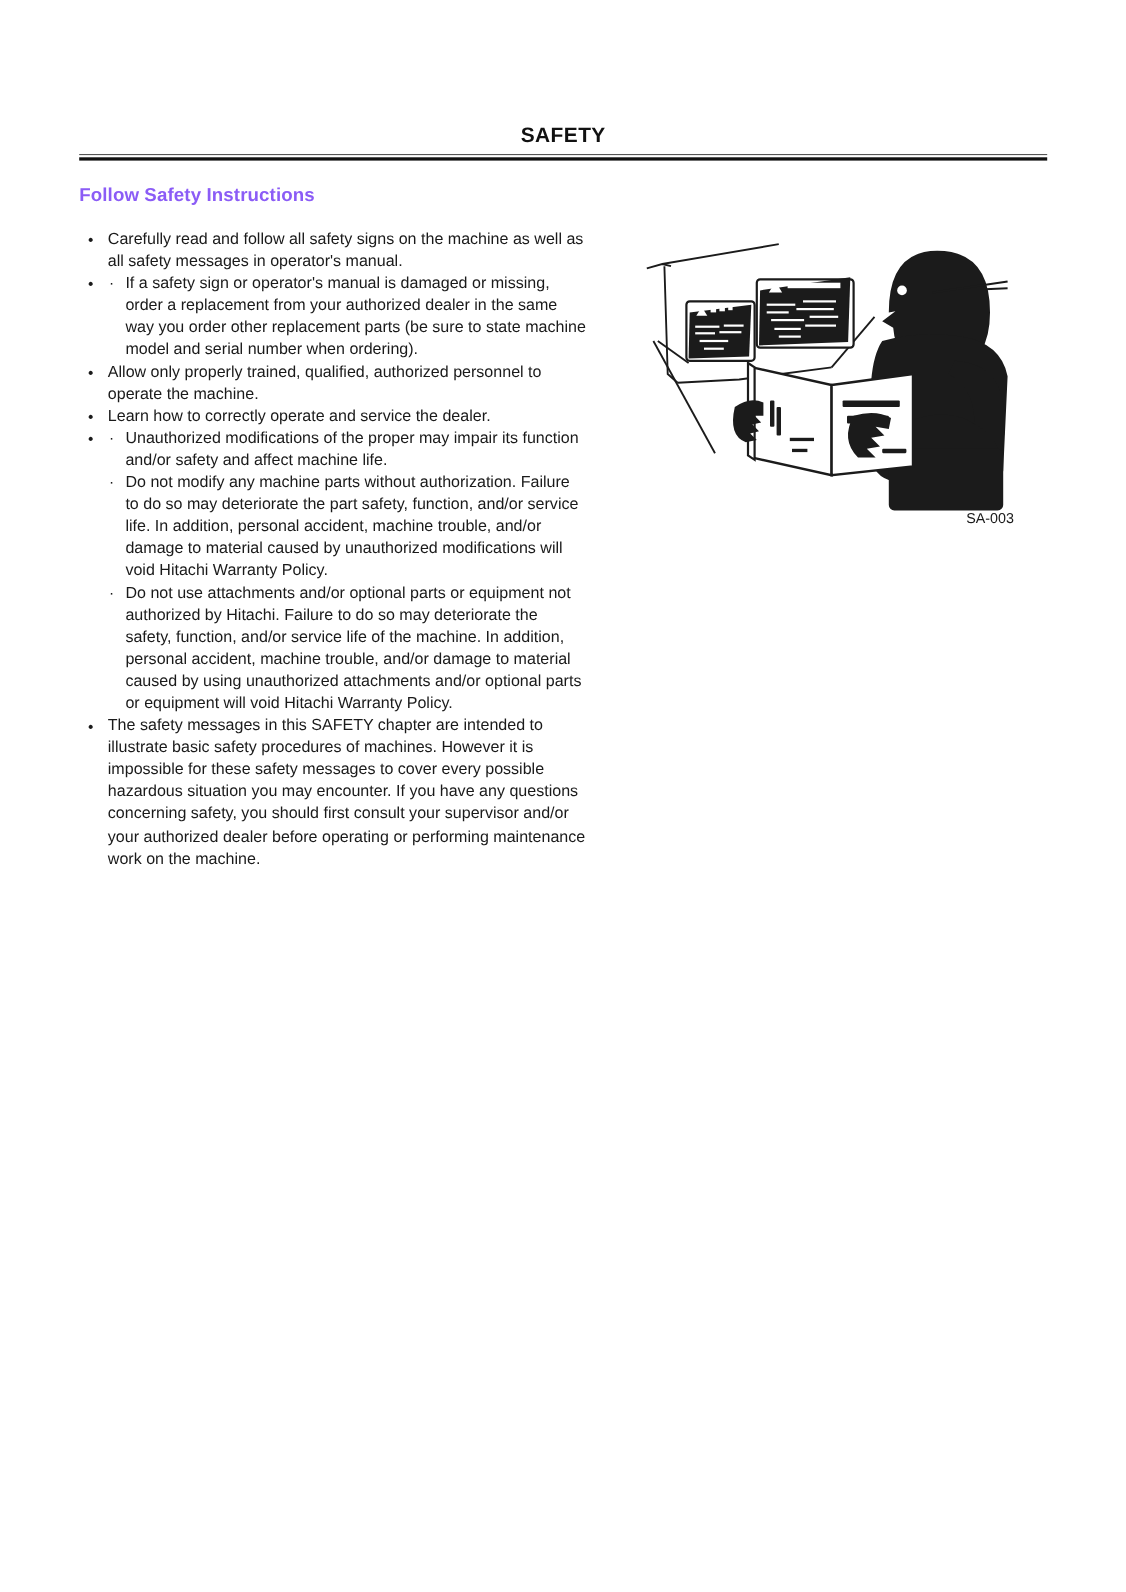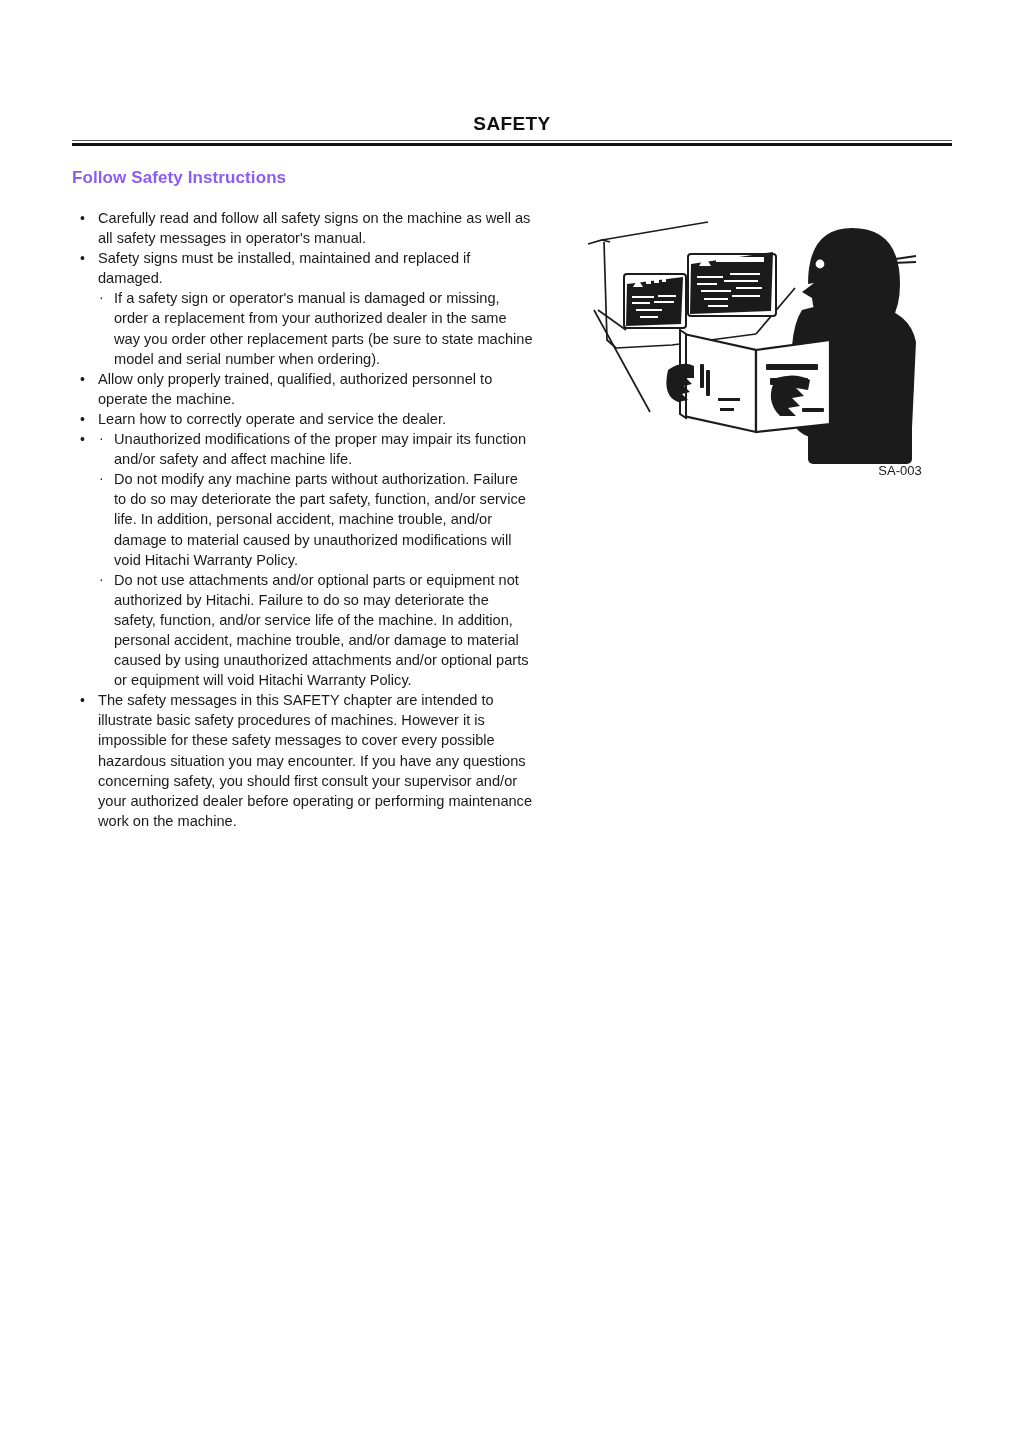--- a/index.html
+++ b/index.html
@@ -152,21 +152,20 @@
   <div class="section-heading">Follow Safety Instructions</div>
 
   <div class="body-col">
     <ul class="l1" id="content-list">
         <li>
           <span class="b1">•</span>
           <span class="txt">Carefully read and follow all safety signs on the machine as well as all safety messages in operator's manual.</span>
         </li>
         <li>
           <span class="b1">•</span>
-          <span class="txt">Safety signs must be installed, maintained and replaced if damaged.</span>
           <ul class="l2">
             <li>
               <span class="b2">·</span>
               <span class="txt">If a safety sign or operator's manual is damaged or missing, order a replacement from your authorized dealer in the same way you order other replacement parts (be sure to state machine model and serial number when ordering).</span>
             </li>
           </ul>
         </li>
         <li>
           <span class="b1">•</span>
           <span class="txt">Allow only properly trained, qualified, authorized personnel to operate the machine.</span>

